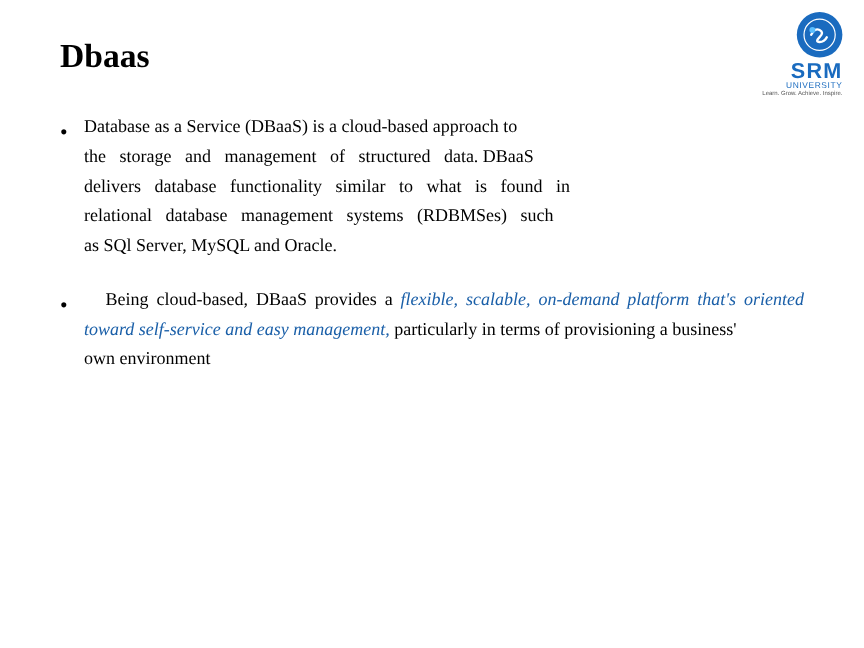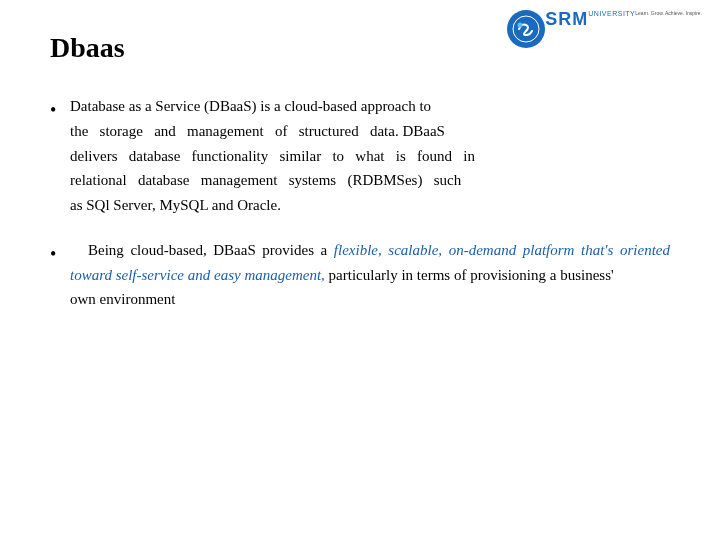--- a/index.html
+++ b/index.html
@@ -22,21 +22,22 @@
       background: #ffffff;
       position: relative;
       padding: 30px 50px 30px 50px;
     }
 
     .logo {
       position: absolute;
       top: 10px;
       right: 18px;
       display: flex;
-      align-items: flex-start;
+      flex-direction: column;
+      align-items: flex-end;
     }
 
     .logo-circle {
       width: 38px;
       height: 38px;
       border-radius: 50%;
       background: #1a6bbf;
       display: flex;
       align-items: center;
       justify-content: center;

